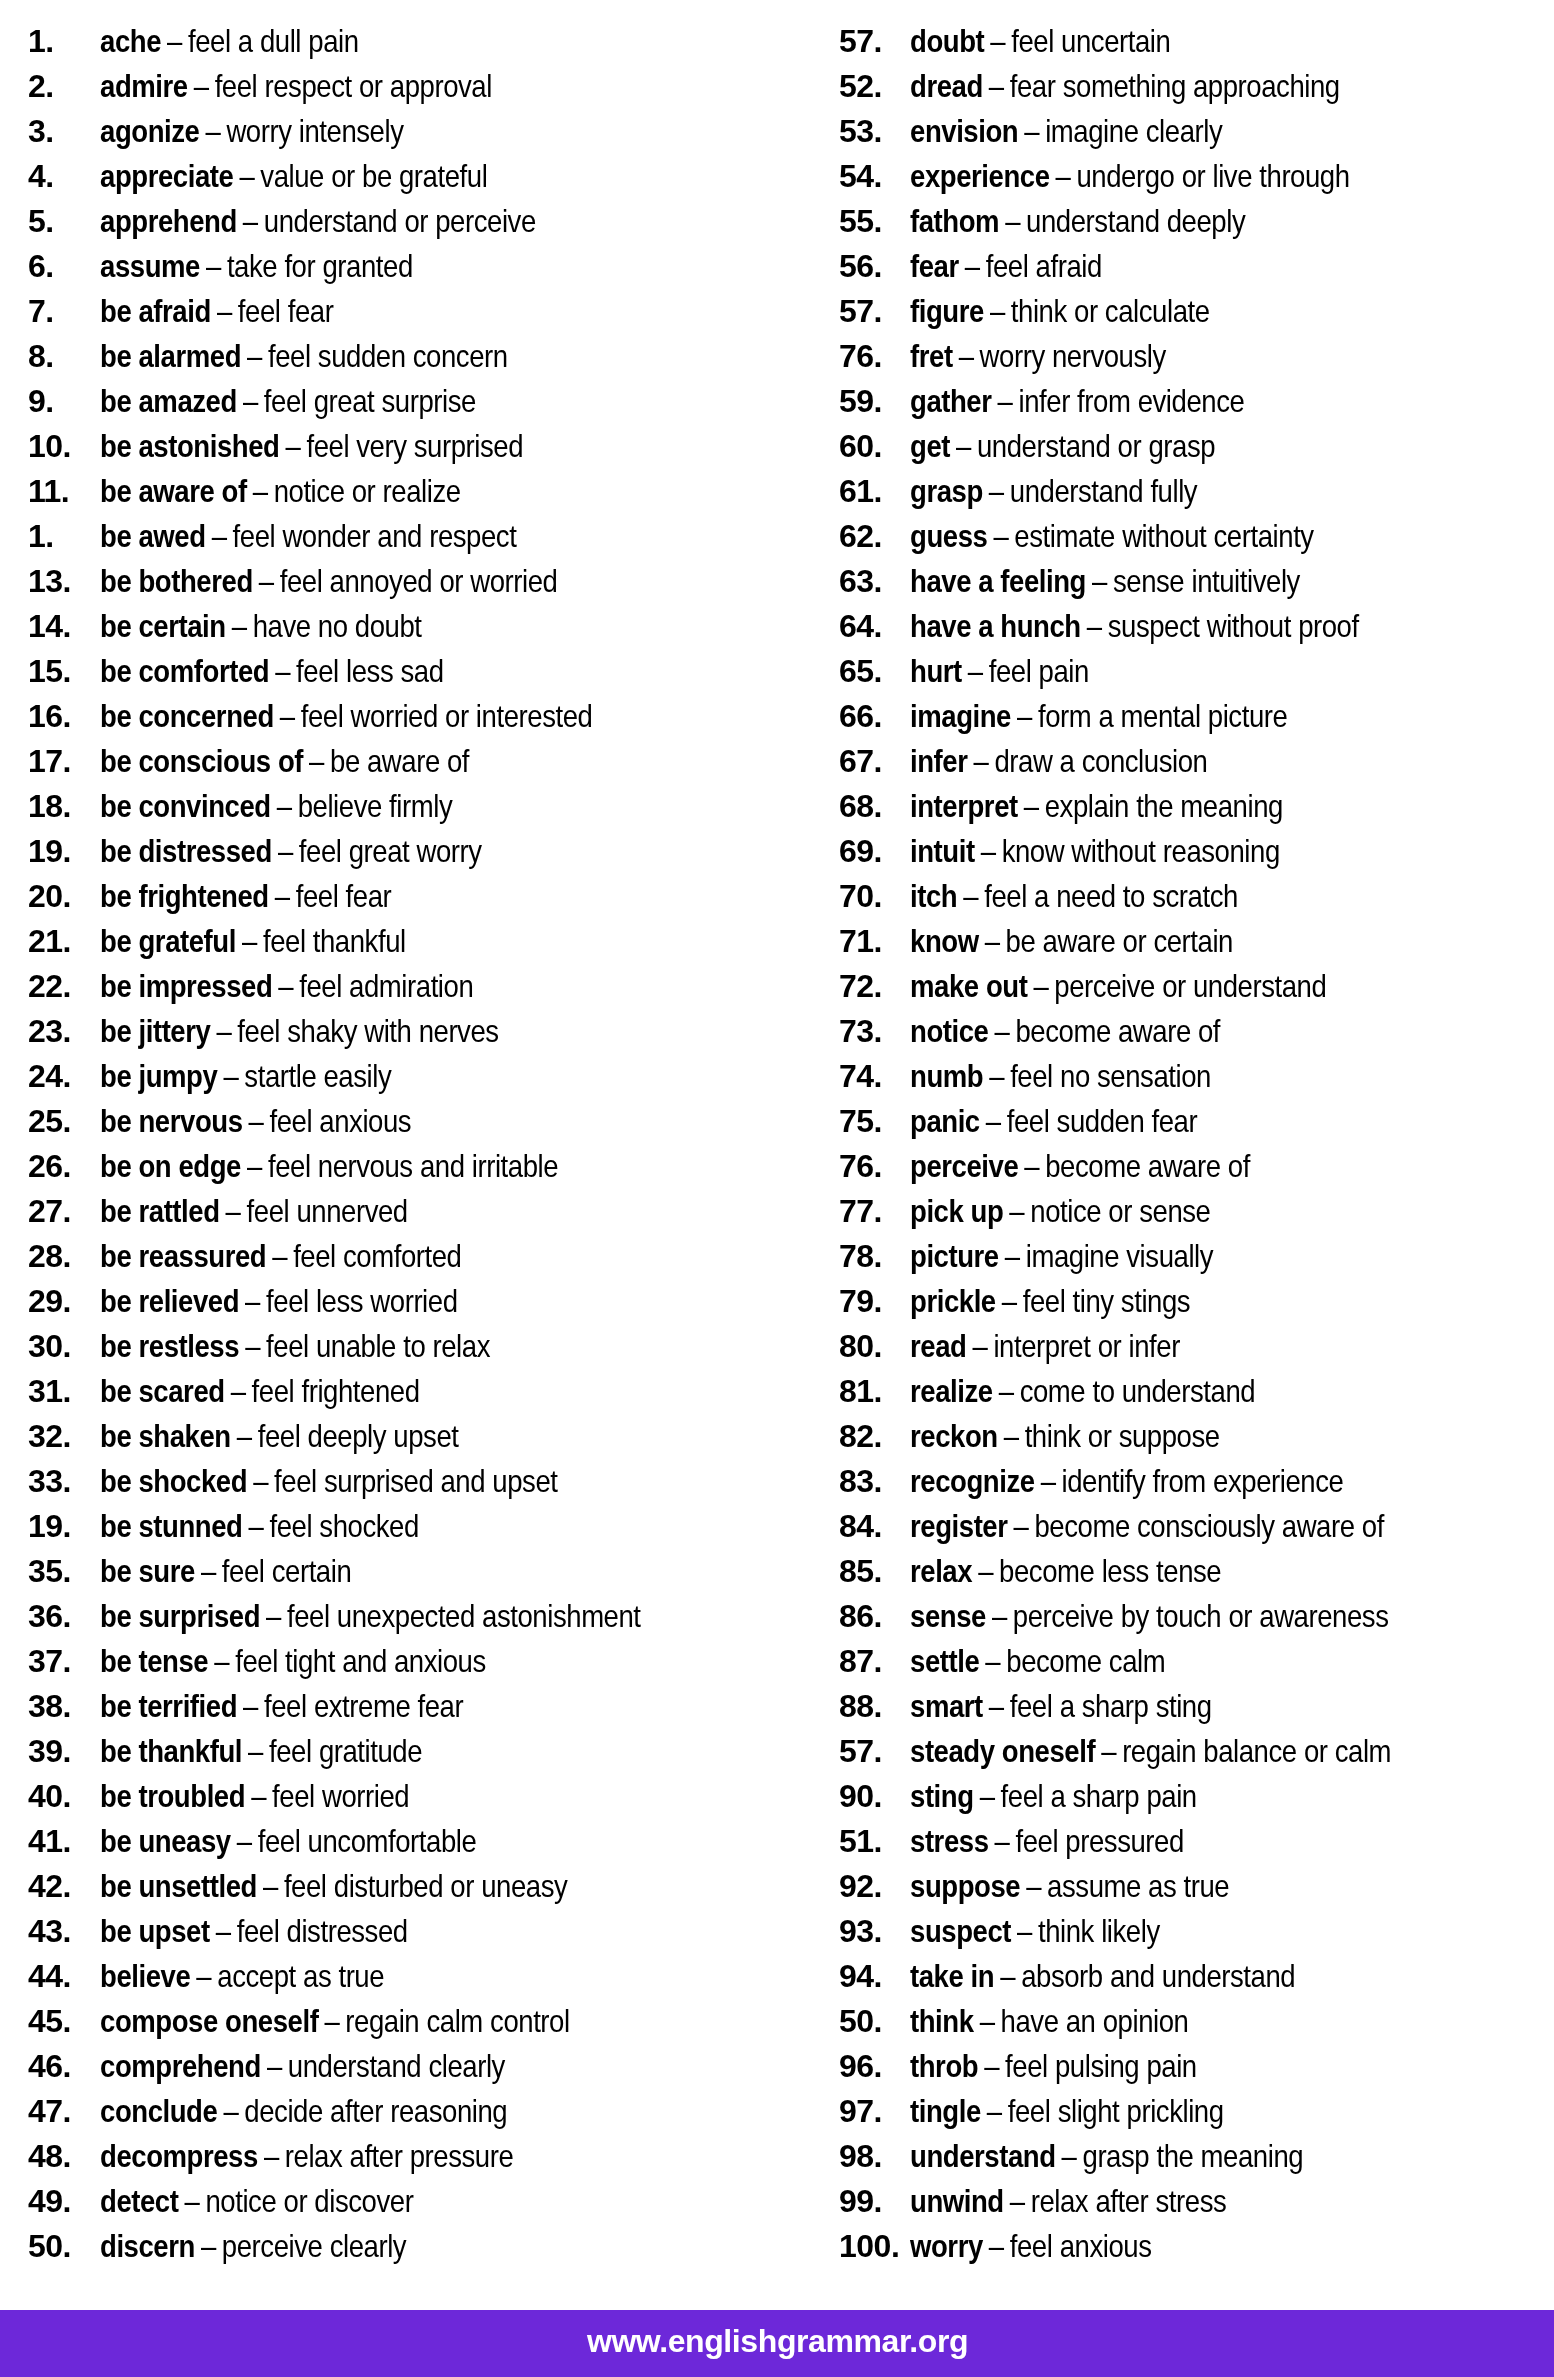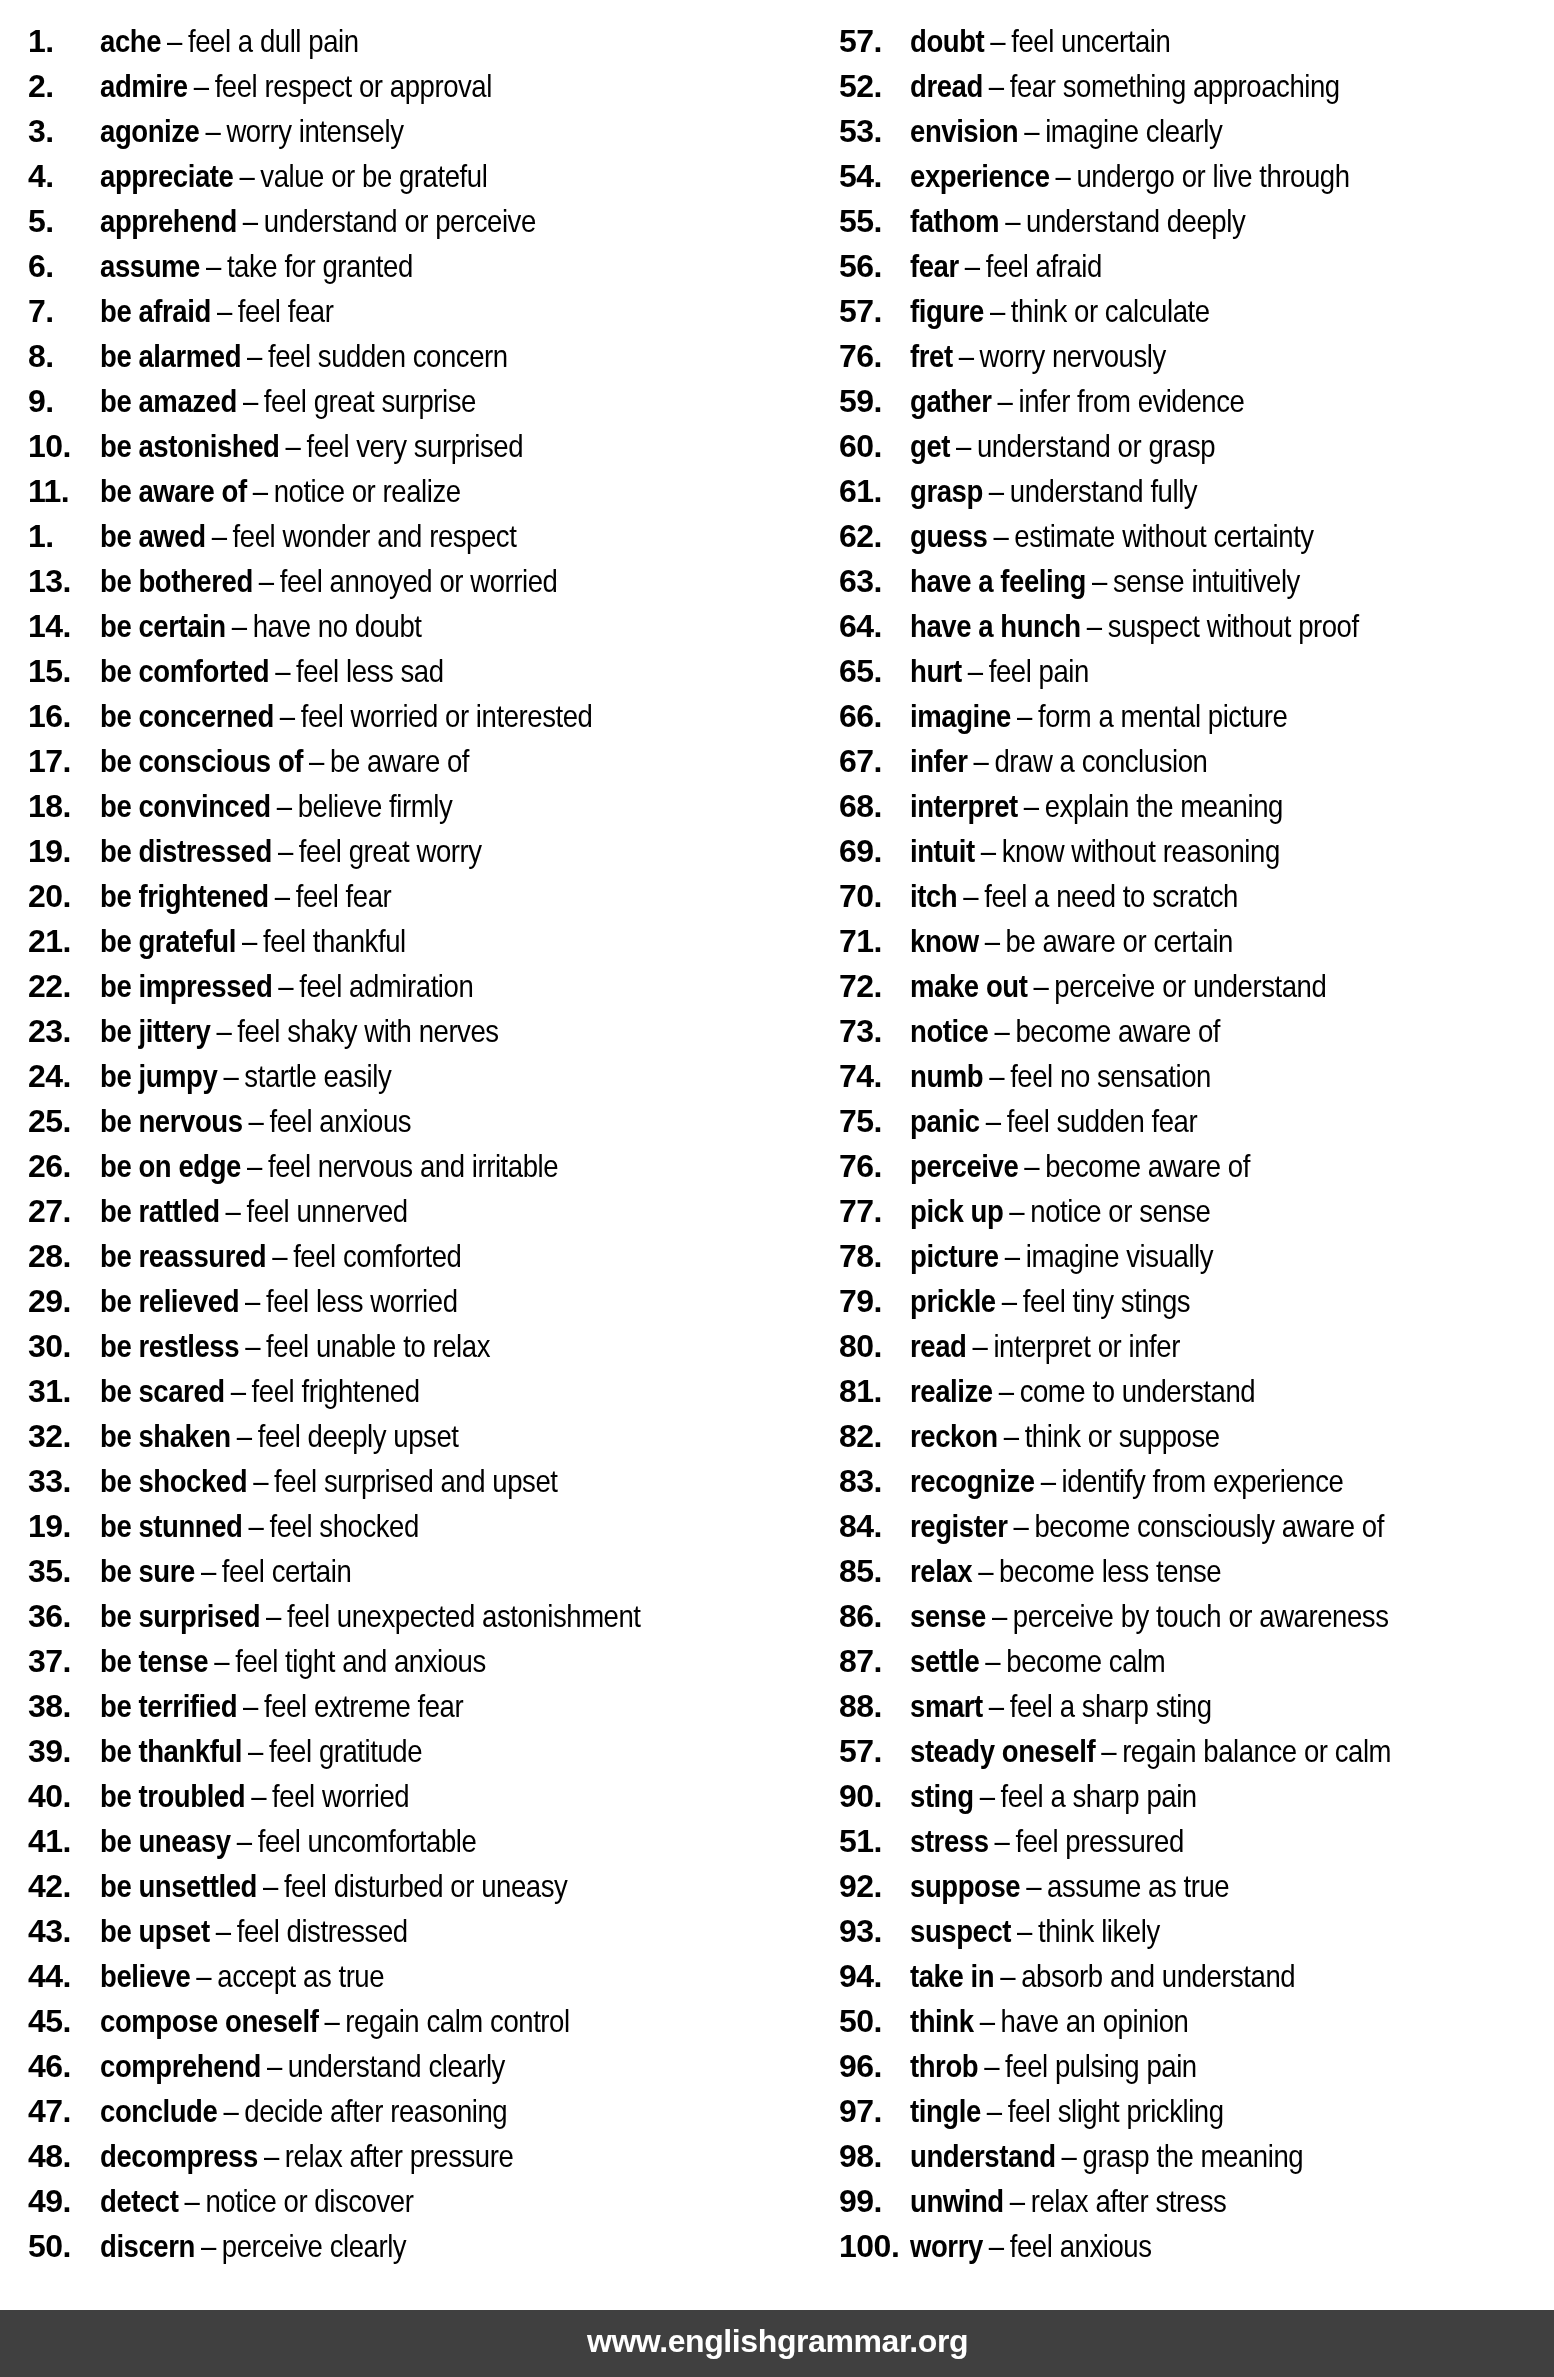--- a/index.html
+++ b/index.html
@@ -54,21 +54,21 @@
     .text-wrap {
       display: inline-block;
       transform-origin: left center;
     }
     .footer {
       position: absolute;
       left: 0;
       top: 2310px;
       width: 1555px;
       height: 68px;
-      background: #404040;
+      background: #6d28d9;
       display: flex;
       align-items: center;
       justify-content: center;
     }
     .footer-link {
       color: #ffffff;
       font-weight: bold;
       font-size: 32px;
       text-decoration: none;
       letter-spacing: -0.4px;

